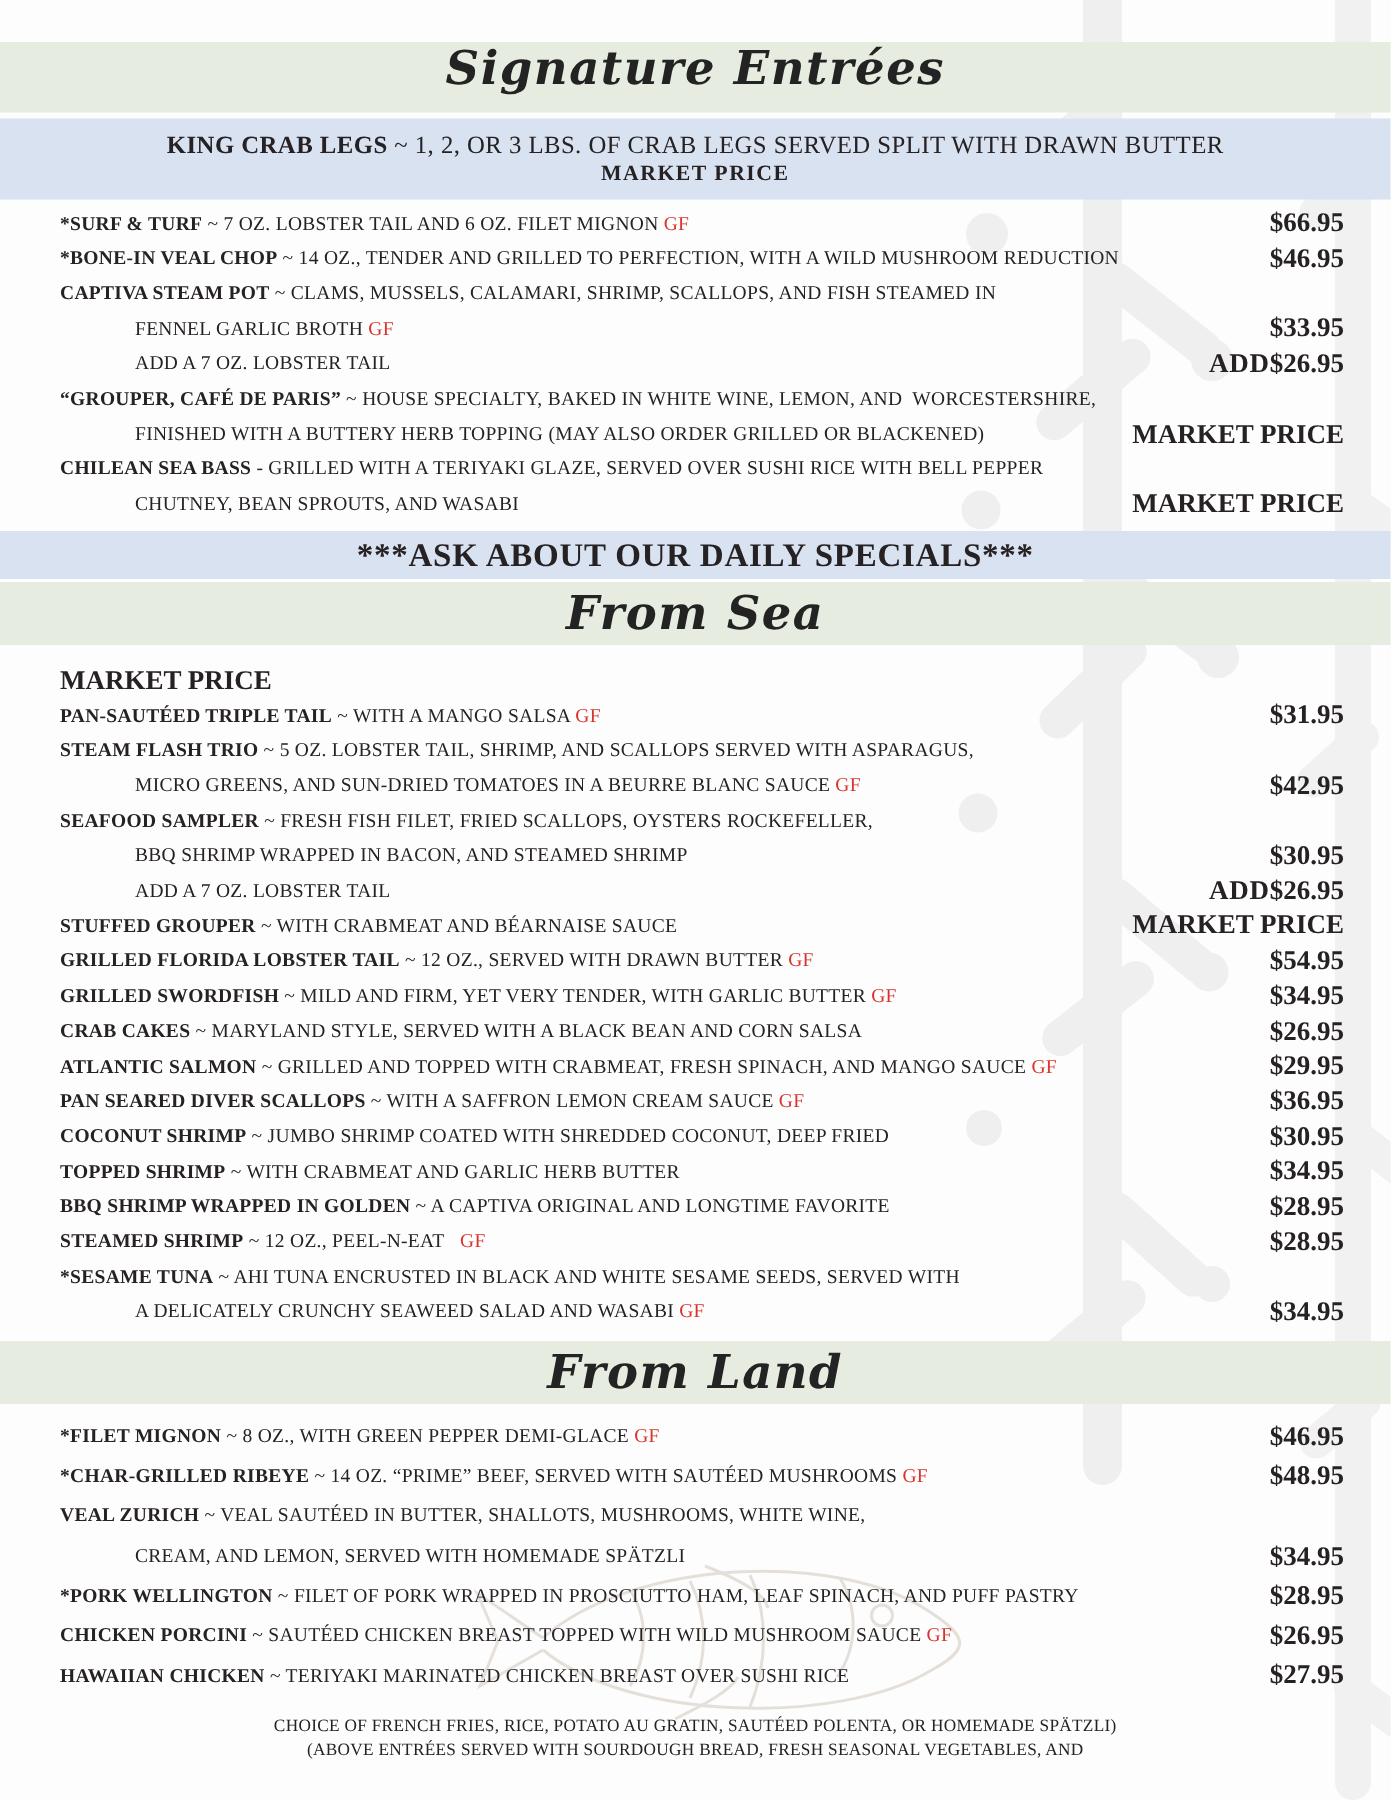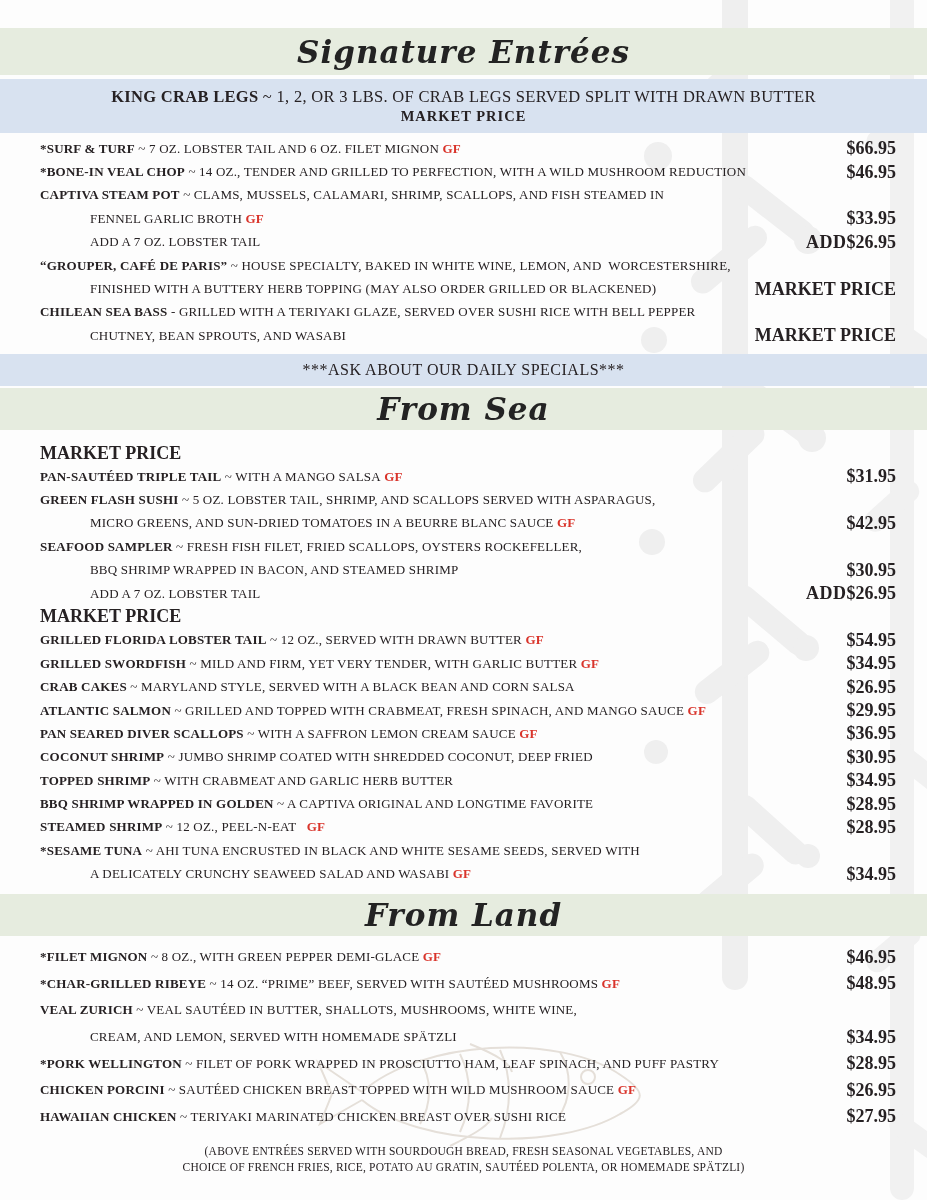--- a/index.html
+++ b/index.html
@@ -11,38 +11,38 @@
   .watermarks{position:absolute;inset:0;z-index:0;pointer-events:none;}
   .page{position:relative;z-index:1;width:927px;}
   .topgap{height:28px;}
   .band{width:927px;box-sizing:border-box;text-align:center;}
   .band.green{background:var(--green,#e6ecdf);}
   .band.blue{background:var(--blue,#d8e2f0);}
   .script-title{
     font-family:"DejaVu Serif",serif;font-style:italic;font-weight:bold;
     font-size:31px;letter-spacing:1px;color:#232323;
   }
-  .hdr{height:47px;display:flex;align-items:center;justify-content:center;}
+  .hdr{height:47px;display:flex;justify-content:center;}
   .hdr2{height:42px;display:flex;align-items:center;justify-content:center;}
   .gap4{height:4px;}
   .gap2{height:2px;}
   .crab-banner{height:54px;display:flex;flex-direction:column;align-items:center;justify-content:center;text-align:center;}
   .crab-line1{font-size:16.5px;letter-spacing:.3px;}
   .crab-line1 .bname{font-weight:bold;}
   .crab-line2{font-size:14.5px;font-weight:bold;letter-spacing:1px;margin-top:1px;}
   .specials{height:32px;display:flex;align-items:center;justify-content:center;
-    font-size:16px;font-weight:normal;letter-spacing:.5px;}
+    font-size:22px;font-weight:bold;letter-spacing:.5px;}
   .items{padding:4px 31px 6px 40px;}
   .row{display:flex;align-items:center;height:23.4px;white-space:nowrap;}
   #sec-land .row{height:26.6px;}
   .row .left{flex:1;overflow:hidden;font-size:13px;letter-spacing:.2px;}
   .row.indent .left{padding-left:50px;}
   .iname{font-weight:bold;}
   .sep{font-weight:normal;}
-  .gf{color:var(--gf,#d9342b);font-weight:bold;}
+  .gf{color:var(--gf,#d9342b);font-weight:normal;}
   .row .right{text-align:right;font-weight:bold;font-size:18px;white-space:nowrap;}
   .add{margin-right:0;letter-spacing:.5px;}
   .footnote{margin-top:8px;text-align:center;font-size:11.5px;line-height:15.5px;letter-spacing:.2px;}
 </style>
 </head>
 <body>
 
 <svg class="watermarks" width="927" height="1200" viewBox="0 0 927 1200">
   <g fill="#efefef">
     <rect x="722" y="-20" width="26" height="1010" rx="13"></rect>
@@ -151,40 +151,41 @@
 
   <div class="items" id="sec-sea" style="padding-top:12px;padding-bottom:8px;">
       <div class="row">
         <div class="right"><span class="price">MARKET PRICE</span></div>
       </div>
       <div class="row">
         <div class="left"><span class="iname">PAN-SAUTÉED TRIPLE TAIL</span><span class="sep"> ~ </span><span class="desc">WITH A MANGO SALSA</span><span class="gf"> GF</span></div>
         <div class="right"><span class="price">$31.95</span></div>
       </div>
       <div class="row">
-        <div class="left"><span class="iname">GREEN FLASH SUSHI</span><span class="sep"> ~ </span><span class="desc">5 OZ. LOBSTER TAIL, SHRIMP, AND SCALLOPS SERVED WITH ASPARAGUS,</span></div>
+        <div class="left"><span class="iname">STEAM FLASH TRIO</span><span class="sep"> ~ </span><span class="desc">5 OZ. LOBSTER TAIL, SHRIMP, AND SCALLOPS SERVED WITH ASPARAGUS,</span></div>
         <div class="right"></div>
       </div>
       <div class="row indent">
         <div class="left"><span class="desc">MICRO GREENS, AND SUN-DRIED TOMATOES IN A BEURRE BLANC SAUCE</span><span class="gf"> GF</span></div>
         <div class="right"><span class="price">$42.95</span></div>
       </div>
       <div class="row">
         <div class="left"><span class="iname">SEAFOOD SAMPLER</span><span class="sep"> ~ </span><span class="desc">FRESH FISH FILET, FRIED SCALLOPS, OYSTERS ROCKEFELLER,</span></div>
         <div class="right"></div>
       </div>
       <div class="row indent">
         <div class="left"><span class="desc">BBQ SHRIMP WRAPPED IN BACON, AND STEAMED SHRIMP</span></div>
         <div class="right"><span class="price">$30.95</span></div>
       </div>
       <div class="row indent">
         <div class="left"><span class="desc">ADD A 7 OZ. LOBSTER TAIL</span></div>
         <div class="right"><span class="add">ADD</span><span class="price">$26.95</span></div>
       </div>
       <div class="row">
+        <div class="left"><span class="iname">STUFFED GROUPER</span><span class="sep"> ~ </span><span class="desc">WITH CRABMEAT AND BÉARNAISE SAUCE</span></div>
         <div class="right"><span class="price">MARKET PRICE</span></div>
       </div>
       <div class="row">
         <div class="left"><span class="iname">GRILLED FLORIDA LOBSTER TAIL</span><span class="sep"> ~ </span><span class="desc">12 OZ., SERVED WITH DRAWN BUTTER</span><span class="gf"> GF</span></div>
         <div class="right"><span class="price">$54.95</span></div>
       </div>
       <div class="row">
         <div class="left"><span class="iname">GRILLED SWORDFISH</span><span class="sep"> ~ </span><span class="desc">MILD AND FIRM, YET VERY TENDER, WITH GARLIC BUTTER</span><span class="gf"> GF</span></div>
         <div class="right"><span class="price">$34.95</span></div>
       </div>
@@ -255,16 +256,16 @@
         <div class="left"><span class="iname">CHICKEN PORCINI</span><span class="sep"> ~ </span><span class="desc">SAUTÉED CHICKEN BREAST TOPPED WITH WILD MUSHROOM SAUCE</span><span class="gf"> GF</span></div>
         <div class="right"><span class="price">$26.95</span></div>
       </div>
       <div class="row">
         <div class="left"><span class="iname">HAWAIIAN CHICKEN</span><span class="sep"> ~ </span><span class="desc">TERIYAKI MARINATED CHICKEN BREAST OVER SUSHI RICE</span></div>
         <div class="right"><span class="price">$27.95</span></div>
       </div>
     </div>
 
   <div class="footnote">
+    <div>CHOICE OF FRENCH FRIES, RICE, POTATO AU GRATIN, SAUTÉED POLENTA, OR HOMEMADE SPÄTZLI)</div>
     <div>(ABOVE ENTRÉES SERVED WITH SOURDOUGH BREAD, FRESH SEASONAL VEGETABLES, AND</div>
-    <div>CHOICE OF FRENCH FRIES, RICE, POTATO AU GRATIN, SAUTÉED POLENTA, OR HOMEMADE SPÄTZLI)</div>
   </div>
 </div>
 
 </body></html>

